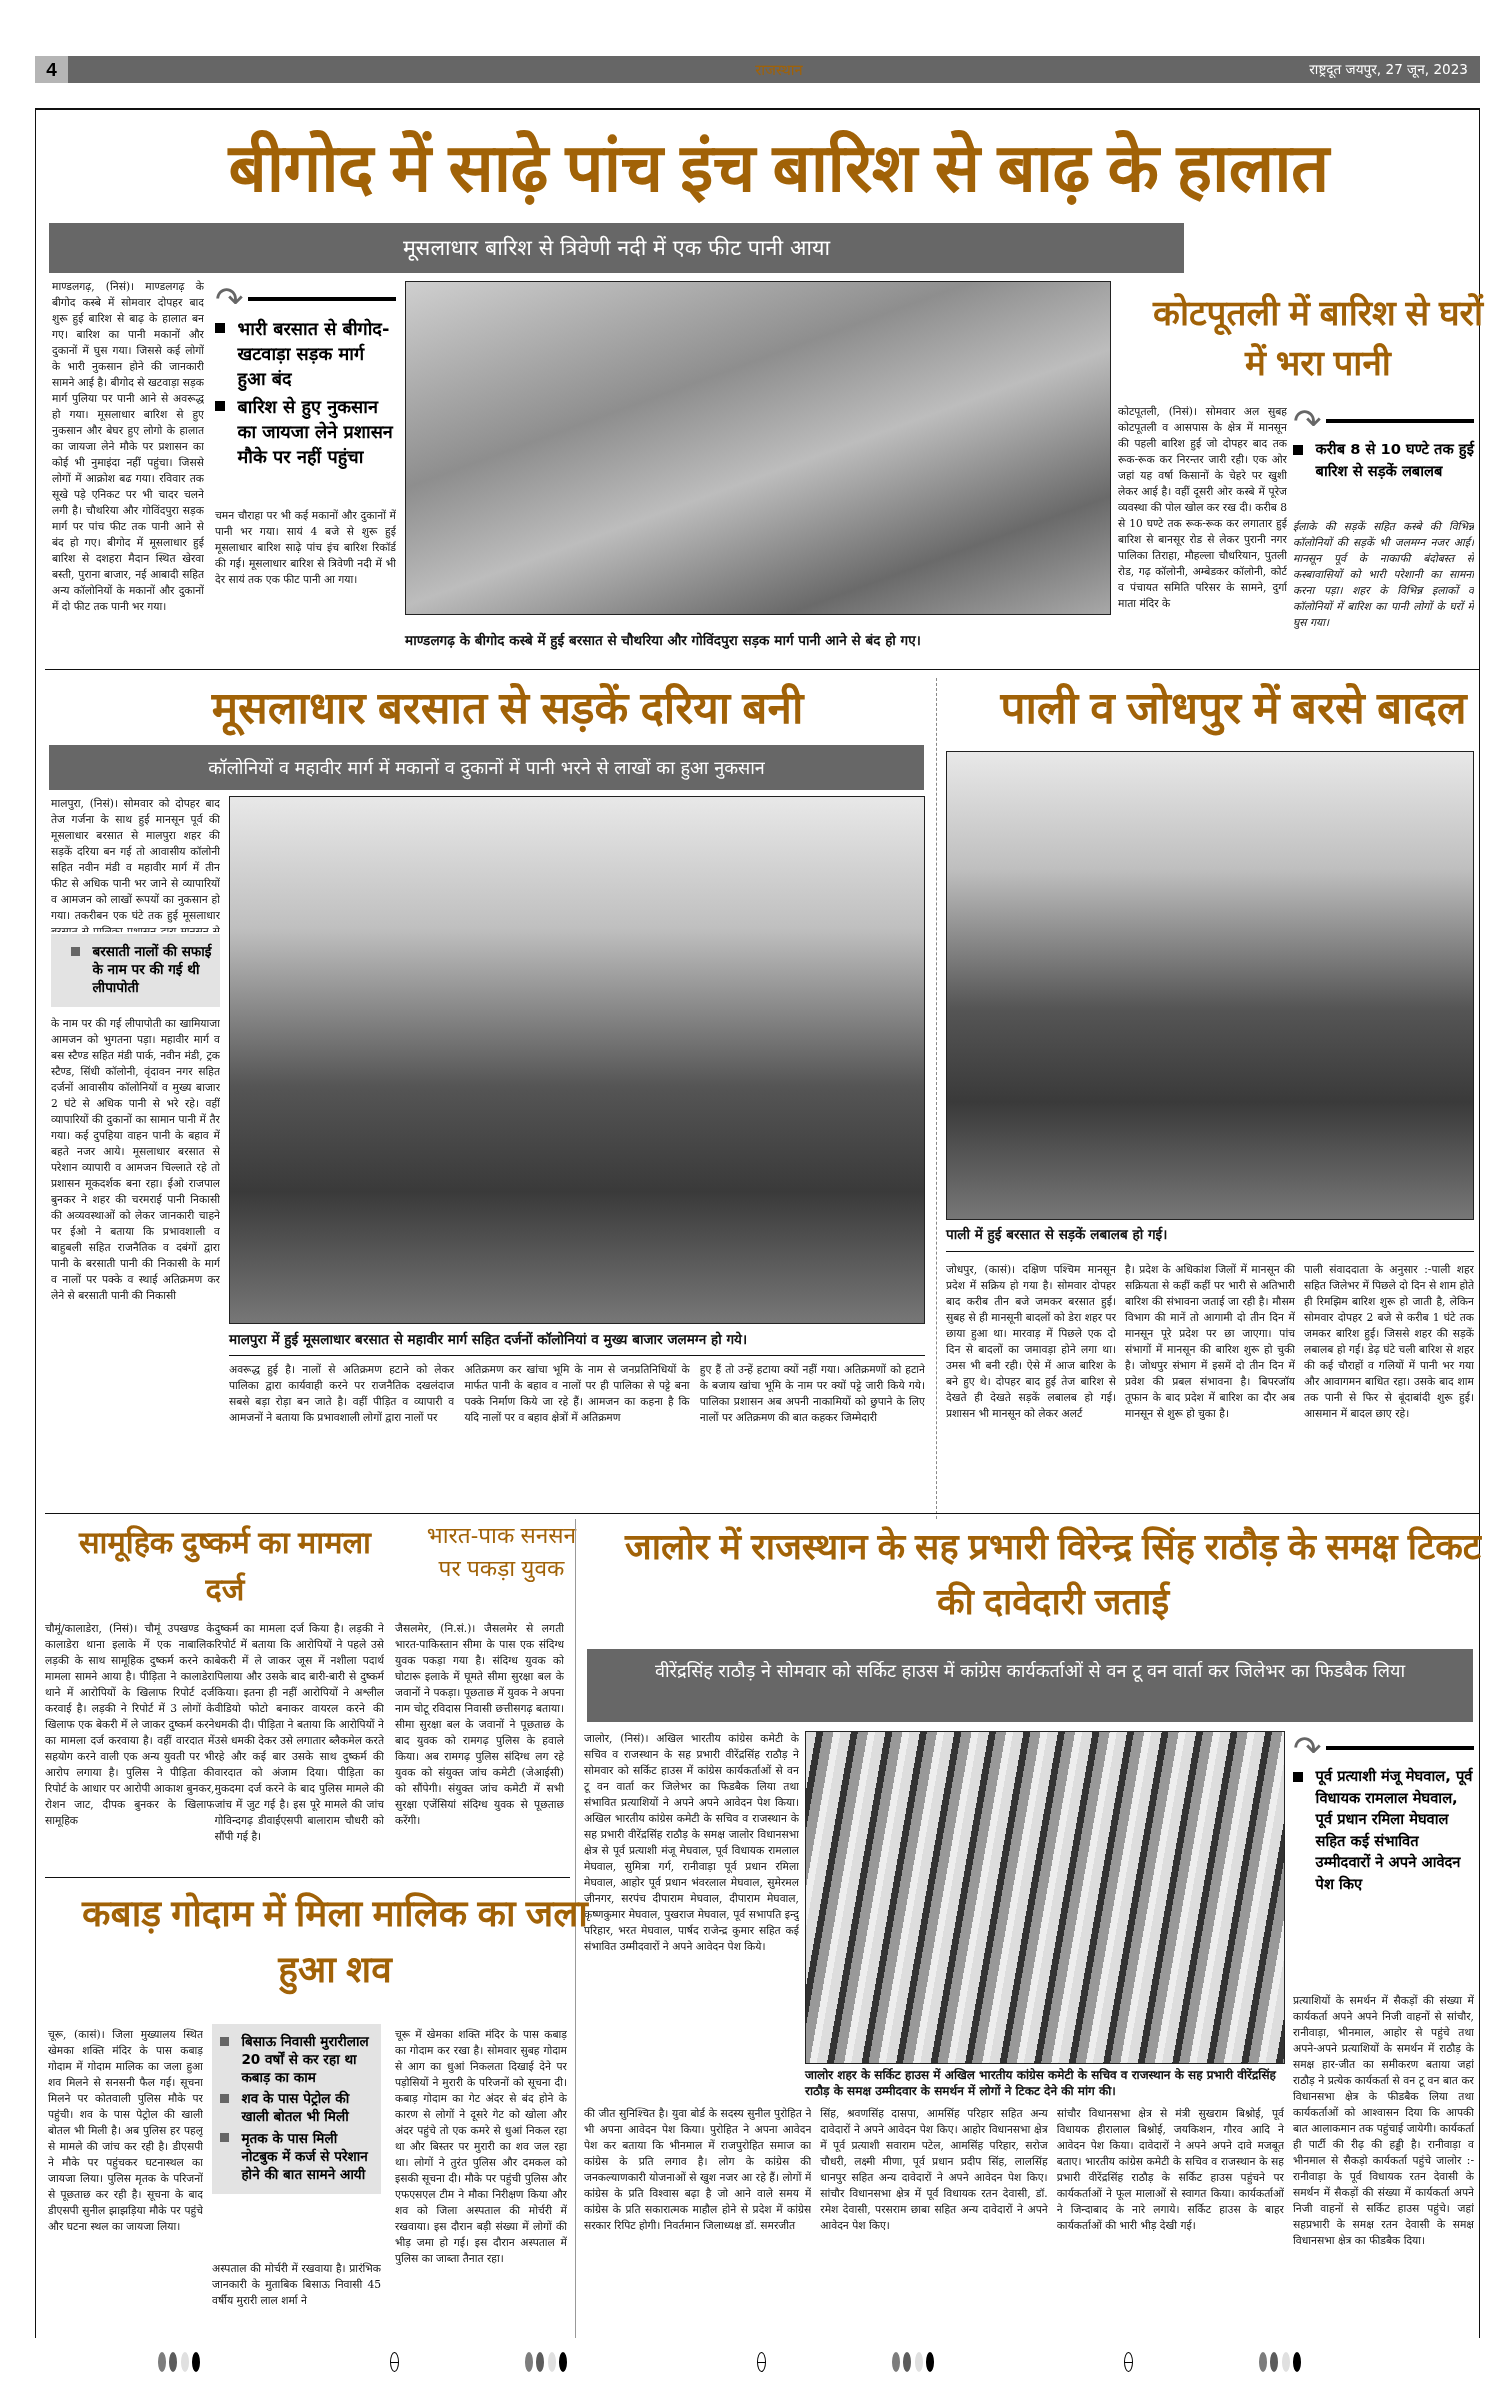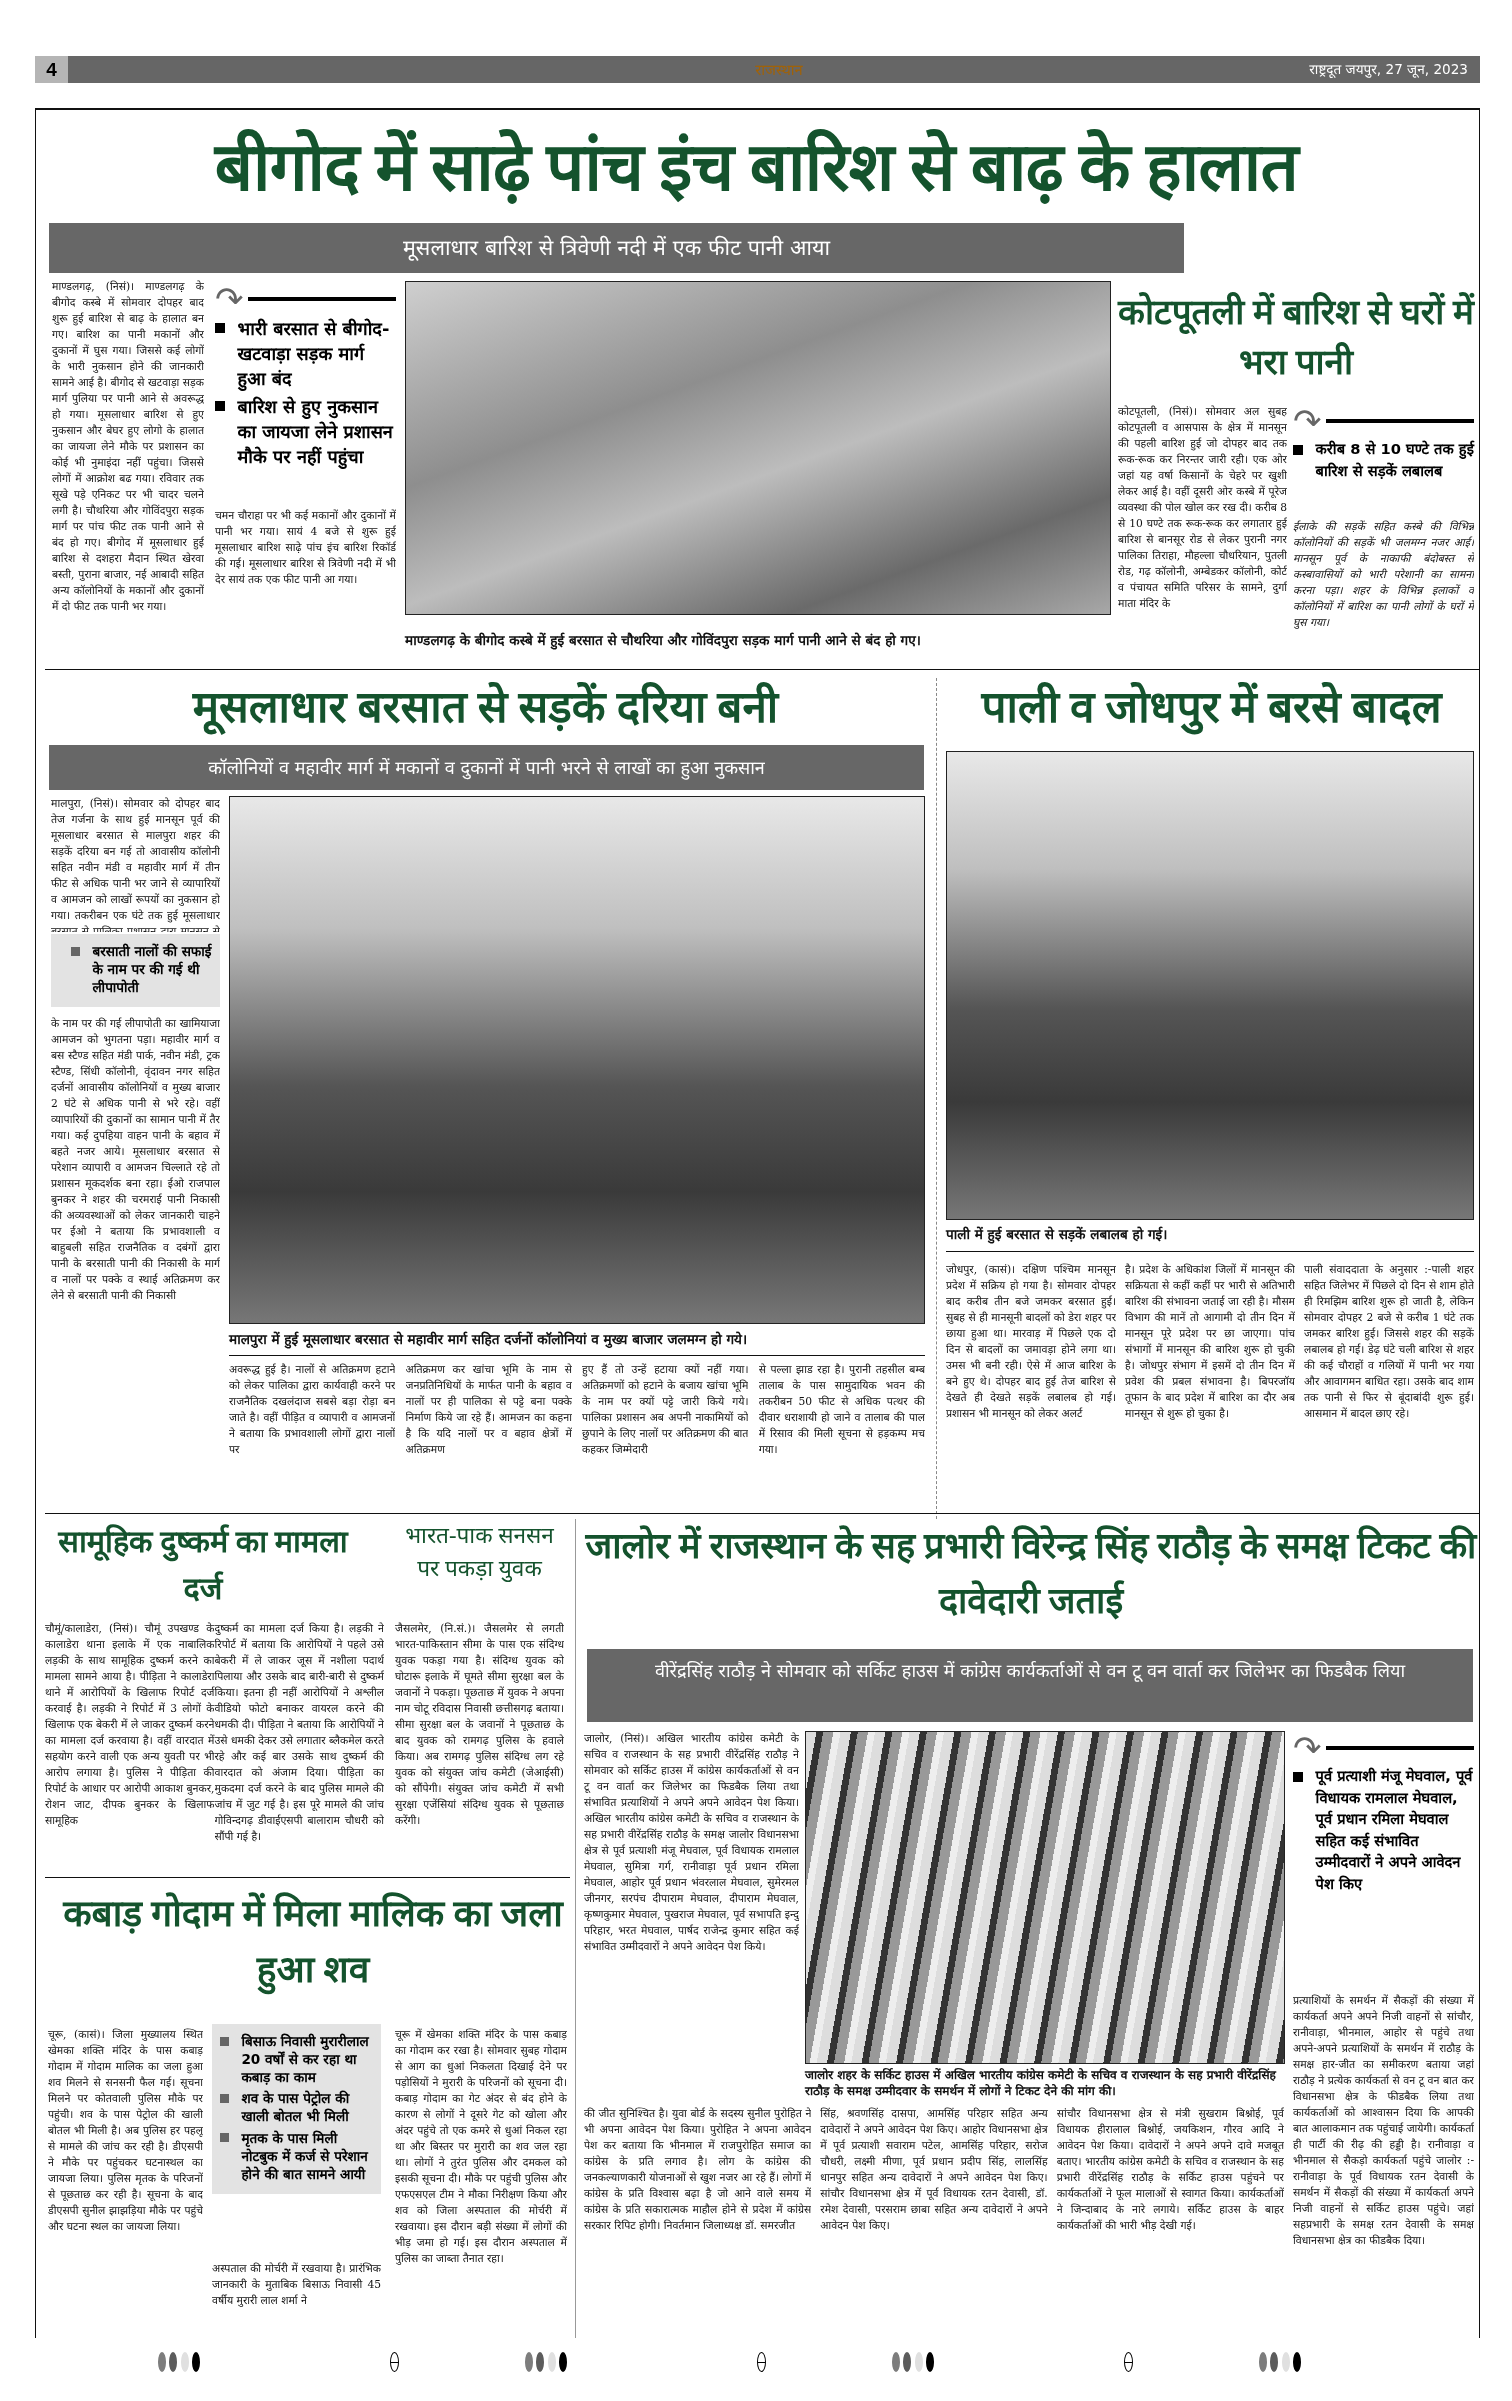--- a/index.html
+++ b/index.html
@@ -10,21 +10,21 @@
   .hdr { left:35px; top:56px; width:1445px; height:27px; background:#666; }
   .pgnum { left:35px; top:56px; width:33px; height:27px; background:#b5b5b5; color:#000;
            font:bold 19px "Liberation Sans",sans-serif; text-align:center; line-height:27px; }
   .hdr-title { left:666px; top:56px; width:226px; height:27px; text-align:center; color:#a16207;
                font:14.7px "DejaVu Sans",sans-serif; line-height:27px; }
   .hdr-date { left:1220px; top:56px; width:248px; height:27px; text-align:right; color:#fff;
               font:13.6px "DejaVu Sans",sans-serif; line-height:27px; }
   .frame { left:35px; top:108px; width:1445px; height:2230px; border-top:2.8px solid #111;
            border-left:1.1px solid #111; border-right:1.1px solid #111; box-sizing:border-box; }
 
-  .headline { font-weight:bold; color:#14532d; font-family:Liberation Serif, serif; line-height:1.15; }
+  .headline { font-weight:bold; color:#a16207; font-family:Liberation Sans, sans-serif; line-height:1.15;margin-left:22px; }
   .h-main { left:45px; top:129px; width:1423px; font-size:67px; text-align:center; letter-spacing:-0.6px; }
   .band { background:#676767; color:#fff; text-align:center; font-family:"DejaVu Sans",sans-serif; }
   .band1 { left:49px; top:223px; width:1135px; height:50px; font-size:21.5px; line-height:50px; }
 
   .body-text { font-family:"DejaVu Serif","Liberation Serif",serif; font-size:10.7px; line-height:16px;
                text-align:justify; color:#111; overflow:hidden; }
 
   .photo { background:linear-gradient(160deg,#cfcfcf 0%,#8e8e8e 35%,#bdbdbd 55%,#6a6a6a 80%,#a8a8a8 100%);
            border:1.1px solid #222; box-sizing:border-box; }
   .photo.dark { background:linear-gradient(180deg,#e8e8e8 0%,#bfbfbf 25%,#555 55%,#3a3a3a 75%,#777 100%); }
@@ -119,21 +119,20 @@
     </div>
 </div>
 <div class="abs body-text" style="left:51px;top:1016px;width:169px;height:508px;">के नाम पर की गई लीपापोती का खामियाजा आमजन को भुगतना पड़ा। महावीर मार्ग व बस स्टैण्ड सहित मंडी पार्क, नवीन मंडी, ट्रक स्टैण्ड, सिंधी कॉलोनी, वृंदावन नगर सहित दर्जनों आवासीय कॉलोनियों व मुख्य बाजार 2 घंटे से अधिक पानी से भरे रहे। वहीं व्यापारियों की दुकानों का सामान पानी में तैर गया। कई दुपहिया वाहन पानी के बहाव में बहते नजर आये। मूसलाधार बरसात से परेशान व्यापारी व आमजन चिल्लाते रहे तो प्रशासन मूकदर्शक बना रहा। ईओ राजपाल बुनकर ने शहर की चरमराई पानी निकासी की अव्यवस्थाओं को लेकर जानकारी चाहने पर ईओ ने बताया कि प्रभावशाली व बाहुबली सहित राजनैतिक व दबंगों द्वारा पानी के बरसाती पानी की निकासी के मार्ग व नालों पर पक्के व स्थाई अतिक्रमण कर लेने से बरसाती पानी की निकासी</div>
 <div class="abs photo dark" style="left:229px;top:796px;width:696px;height:528px;"></div>
 <div class="abs caption" style="left:229px;top:1330px;width:696px;">मालपुरा में हुई मूसलाधार बरसात से महावीर मार्ग सहित दर्जनों कॉलोनियां व मुख्य बाजार जलमग्न हो गये।</div>
 <div class="abs" style="left:229px;top:1355px;width:696px;border-top:1.7px solid #111;"></div>
 <div class="abs" style="left:229px;top:1362px;width:696px;display:flex;gap:10.2px;">
   <div class="body-text" style="flex:1;height:141px;">अवरूद्ध हुई है। नालों से अतिक्रमण हटाने को लेकर पालिका द्वारा कार्यवाही करने पर राजनैतिक दखलंदाज सबसे बड़ा रोड़ा बन जाते है। वहीं पीड़ित व व्यापारी व आमजनों ने बताया कि प्रभावशाली लोगों द्वारा नालों पर</div>
   <div class="body-text" style="flex:1;height:141px;">अतिक्रमण कर खांचा भूमि के नाम से जनप्रतिनिधियों के मार्फत पानी के बहाव व नालों पर ही पालिका से पट्टे बना पक्के निर्माण किये जा रहे हैं। आमजन का कहना है कि यदि नालों पर व बहाव क्षेत्रों में अतिक्रमण</div>
   <div class="body-text" style="flex:1;height:141px;">हुए हैं तो उन्हें हटाया क्यों नहीं गया। अतिक्रमणों को हटाने के बजाय खांचा भूमि के नाम पर क्यों पट्टे जारी किये गये। पालिका प्रशासन अब अपनी नाकामियों को छुपाने के लिए नालों पर अतिक्रमण की बात कहकर जिम्मेदारी</div>
-  <div class="body-text" style="flex:1;height:141px;">से पल्ला झाड रहा है। पुरानी तहसील बम्ब तालाब के पास सामुदायिक भवन की तकरीबन 50 फीट से अधिक पत्थर की दीवार धराशायी हो जाने व तालाब की पाल में रिसाव की मिली सूचना से हड़कम्प मच गया।</div>
 </div>
 
 <div class="abs vline" style="left:936px;top:678px;height:841px;"></div>
 
 <div class="abs headline h-pali">पाली व जोधपुर में बरसे बादल</div>
 <div class="abs photo dark" style="left:946px;top:751px;width:528px;height:469px;"></div>
 <div class="abs caption" style="left:946px;top:1225px;width:528px;">पाली में हुई बरसात से सड़कें लबालब हो गई।</div>
 <div class="abs" style="left:946px;top:1251px;width:528px;border-top:1.7px solid #111;"></div>
 <div class="abs" style="left:946px;top:1262px;width:528px;display:flex;gap:9px;">
   <div class="body-text" style="flex:1;height:248px;">जोधपुर, (कासं)। दक्षिण पश्चिम मानसून प्रदेश में सक्रिय हो गया है। सोमवार दोपहर बाद करीब तीन बजे जमकर बरसात हुई। सुबह से ही मानसूनी बादलों को डेरा शहर पर छाया हुआ था। मारवाड़ में पिछले एक दो दिन से बादलों का जमावड़ा होने लगा था। उमस भी बनी रही। ऐसे में आज बारिश के बने हुए थे। दोपहर बाद हुई तेज बारिश से देखते ही देखते सड़कें लबालब हो गई। प्रशासन भी मानसून को लेकर अलर्ट</div>

